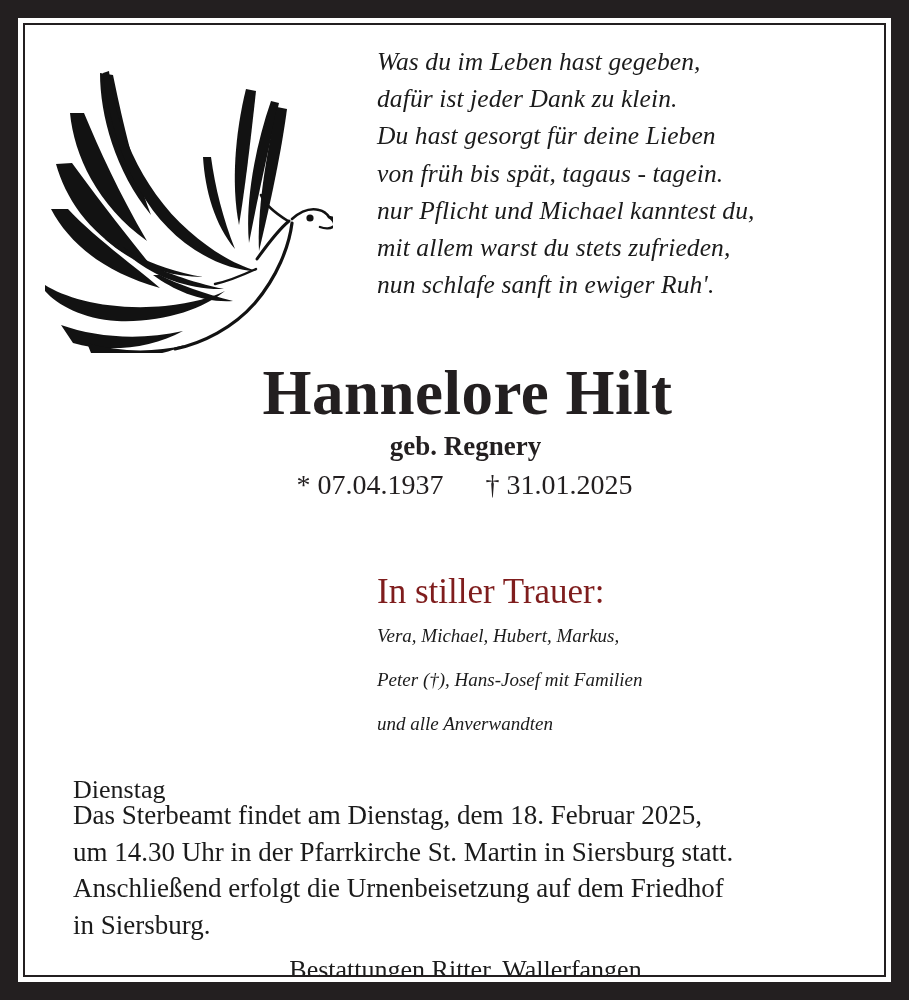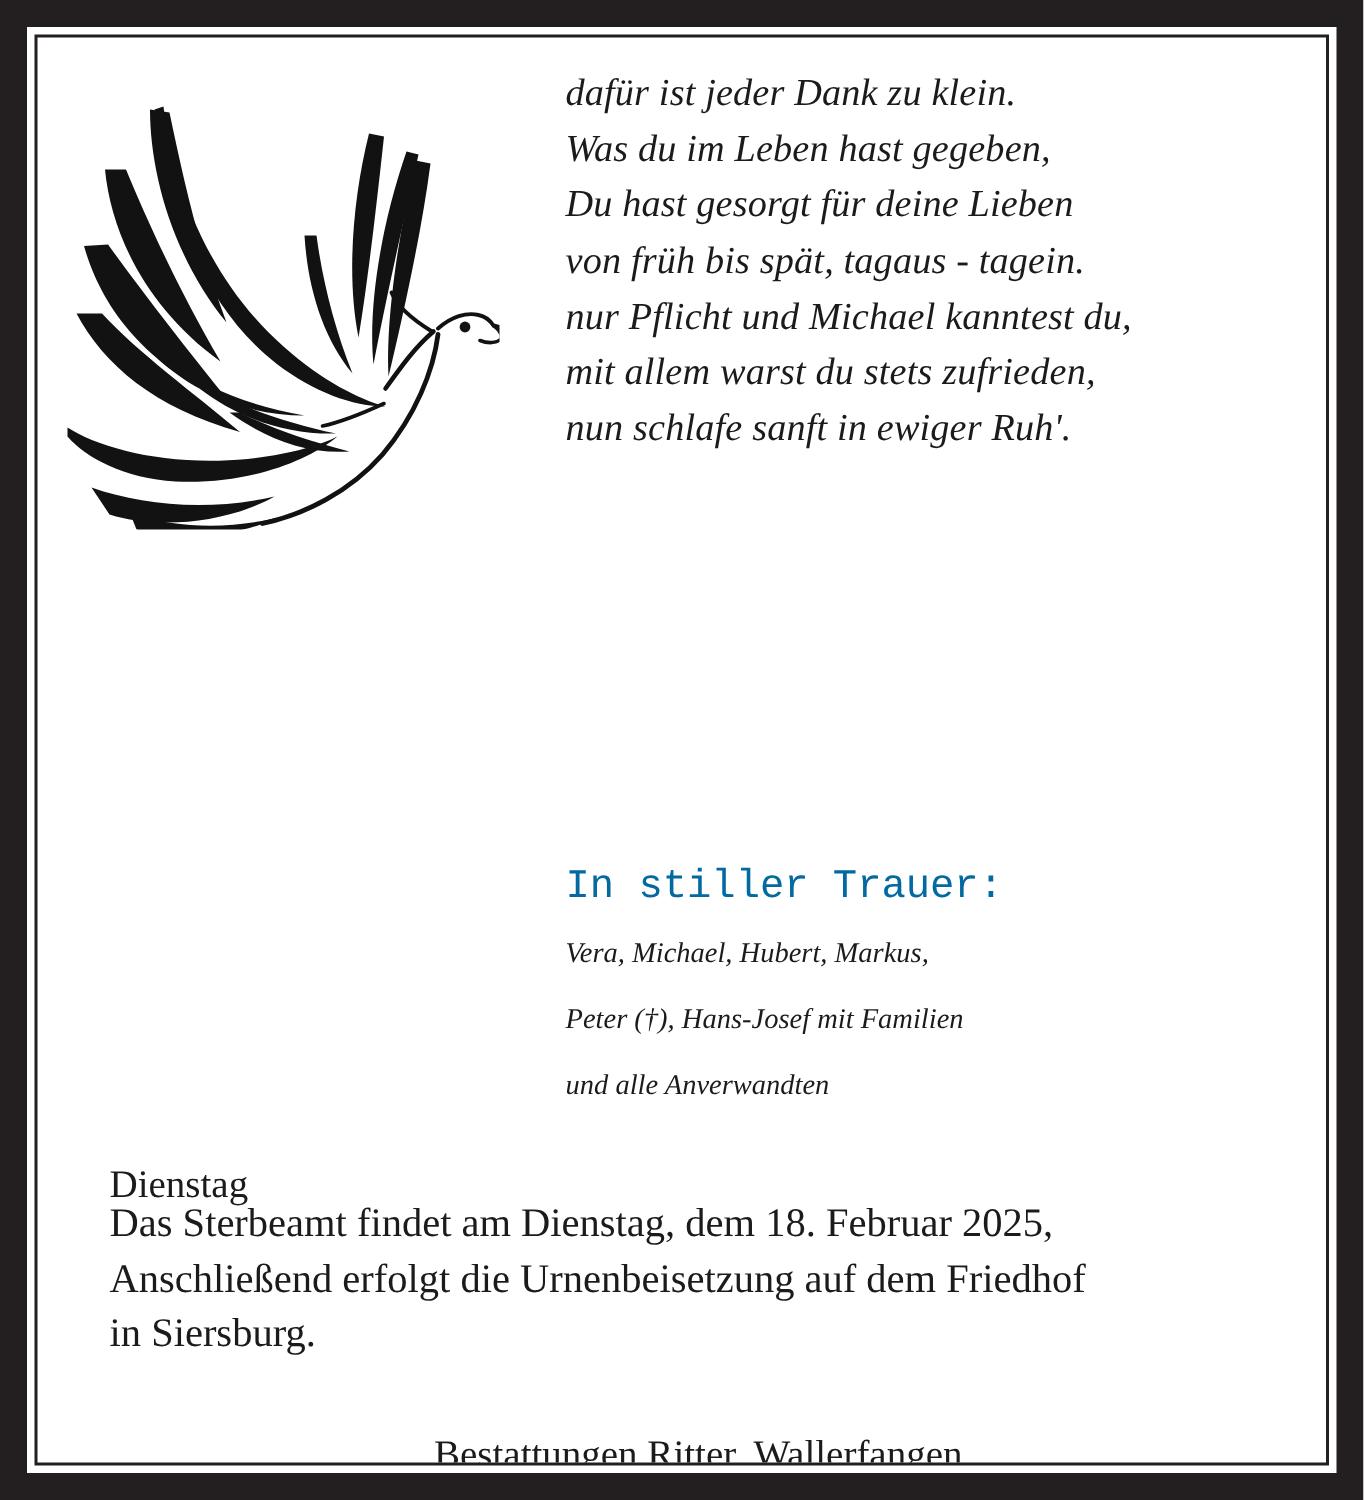--- a/index.html
+++ b/index.html
@@ -102,25 +102,24 @@
   }
 
   
   #mourners {
     position: absolute;
     left: 352px;
     top: 545px;
     width: 520px;
   }
   #mourners-heading {
-    font-size: 27px;
+    font-size: 35px;
     line-height: 44px;
-    color: #0369a1;
-    white-space: pre;
-    font-family: Liberation Mono, monospace;
+    color: #7f1d1d;
+    white-space: pre;
   }
   .mourner-line {
     font-style: italic;
     font-size: 19px;
     line-height: 44px;
     color: #1b1b1b;
     white-space: pre;
   }
 
   
@@ -198,41 +197,47 @@
           <path d="M286 154 C290 157 292 160 291 163 C288 166 282 166 277 164" stroke-width="2.4"></path>
           <circle cx="267" cy="155" r="3.6" fill="#121212" stroke="none"></circle>
 
           <path d="M249 160 C246 184 234 214 212 240 C190 265 160 280 132 286" stroke-width="3.2"></path>
 
           <path d="M213 206 C200 212 186 218 172 221" stroke-width="2.4"></path>
         </svg>
       </div>
 
       <div id="poem">
+        <div class="poem-line">Was du im Leben hast gegeben,</div>
         <div class="poem-line">dafür ist jeder Dank zu klein.</div>
-        <div class="poem-line">Was du im Leben hast gegeben,</div>
         <div class="poem-line">Du hast gesorgt für deine Lieben</div>
         <div class="poem-line">von früh bis spät, tagaus - tagein.</div>
         <div class="poem-line">nur Pflicht und Michael kanntest du,</div>
         <div class="poem-line">mit allem warst du stets zufrieden,</div>
         <div class="poem-line">nun schlafe sanft in ewiger Ruh'.</div>
       </div>
 
+      <div id="name-block">
+        <div id="deceased-name">Hannelore Hilt</div>
+        <div id="maiden-name">geb. Regnery</div>
+        <div id="life-dates">* 07.04.1937      † 31.01.2025</div>
+      </div>
 
       <div id="mourners">
         <div id="mourners-heading">In stiller Trauer:</div>
         <div class="mourner-line">Vera, Michael, Hubert, Markus,</div>
         <div class="mourner-line">Peter (†), Hans-Josef mit Familien</div>
         <div class="mourner-line">und alle Anverwandten</div>
       </div>
 
       <div id="place">Dienstag</div>
 
       <div id="service-info">
         <div class="service-line">Das Sterbeamt findet am Dienstag, dem 18. Februar 2025,</div>
+        <div class="service-line">um 14.30 Uhr in der Pfarrkirche St. Martin in Siersburg statt.</div>
         <div class="service-line">Anschließend erfolgt die Urnenbeisetzung auf dem Friedhof</div>
         <div class="service-line">in Siersburg.</div>
       </div>
 
       <div id="undertaker">Bestattungen Ritter, Wallerfangen</div>
 
     </div>
   </div>
 </div>
 

